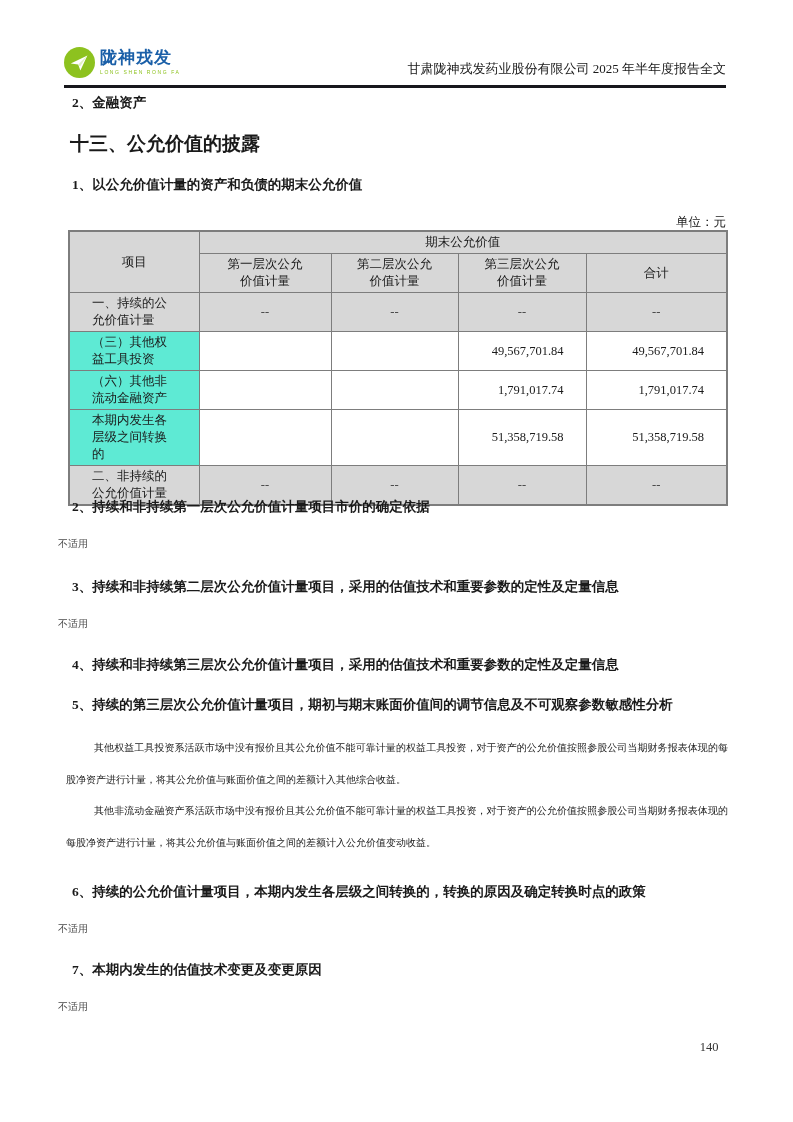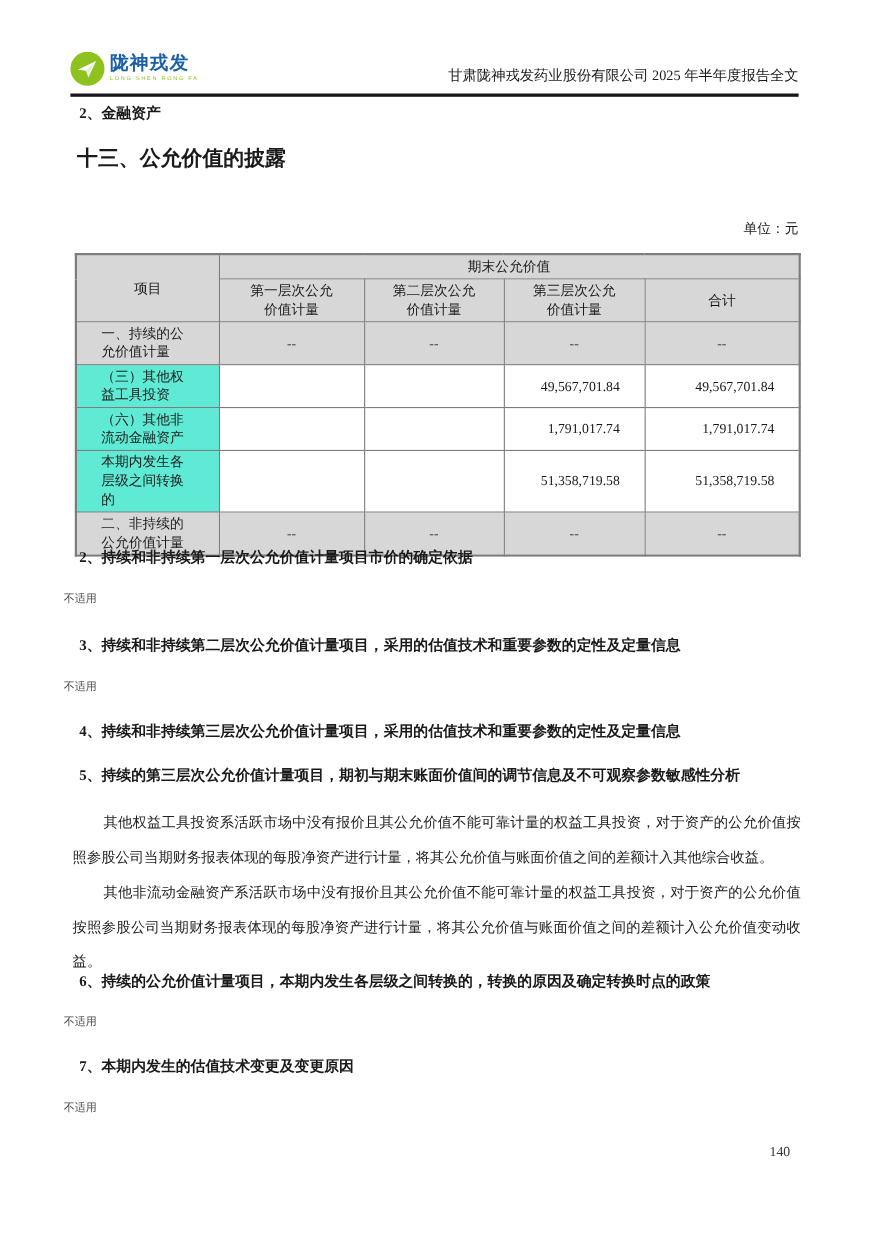--- a/index.html
+++ b/index.html
@@ -15,23 +15,23 @@
   }
   .logo-text{margin-left:5px;display:flex;flex-direction:column;}
   .logo-cn{font-size:17px;font-weight:bold;color:#1a5fa8;letter-spacing:1px;line-height:22px;}
   .logo-en{font-size:5px;color:#8dc21f;letter-spacing:1.6px;line-height:7px;font-family:"Liberation Sans",sans-serif;}
   .doc-title{position:absolute;top:60px;right:67px;font-size:13px;color:#1a1a1a;white-space:nowrap;}
   .header-rule{position:absolute;left:64px;top:85px;width:662px;height:3px;background:#17171c;}
   
   .h-small{position:absolute;left:72px;font-size:13.5px;font-weight:bold;white-space:nowrap;}
   .h-big{position:absolute;left:70px;font-size:19px;font-weight:bold;white-space:nowrap;}
   .na{position:absolute;left:58px;font-size:10px;color:#4a4a4a;}
-  .unit{position:absolute;right:67px;top:200px;font-size:12.5px;}
+  .unit{position:absolute;right:67px;top:214px;font-size:12.5px;}
   .para{
-    position:absolute;left:66px;width:662px;font-size:13px;line-height:31.5px;
+    position:absolute;left:66px;width:662px;font-size:10px;line-height:31.5px;
     text-indent:28px;text-align:justify;color:#222;
   }
   .page-num{position:absolute;left:689px;top:1040px;width:40px;text-align:center;font-size:12.5px;color:#333;}
   
   .fv-table{
     position:absolute;left:68px;top:230px;width:658px;
     border-collapse:collapse;table-layout:fixed;font-size:12.5px;
   }
   .fv-table col.c0{width:130px;}
   .fv-table col.c1{width:132px;}
@@ -67,20 +67,21 @@
     <div class="logo-text">
       <span class="logo-cn">陇神戎发</span>
       <span class="logo-en">LONG SHEN RONG FA</span>
     </div>
   </div>
   <div class="doc-title">甘肃陇神戎发药业股份有限公司 2025 年半年度报告全文</div>
   <div class="header-rule"></div>
 
   <div class="h-small" style="top:94px;">2、金融资产</div>
   <div class="h-big" style="top:131px;">十三、公允价值的披露</div>
+  <div class="h-small" style="top:176px;">1、以公允价值计量的资产和负债的期末公允价值</div>
   <div class="unit">单位：元</div>
 
   <table class="fv-table">
     <colgroup>
       <col class="c0">
         <col class="c1">
         <col class="c2">
         <col class="c3">
         <col class="c4">
     </colgroup>

